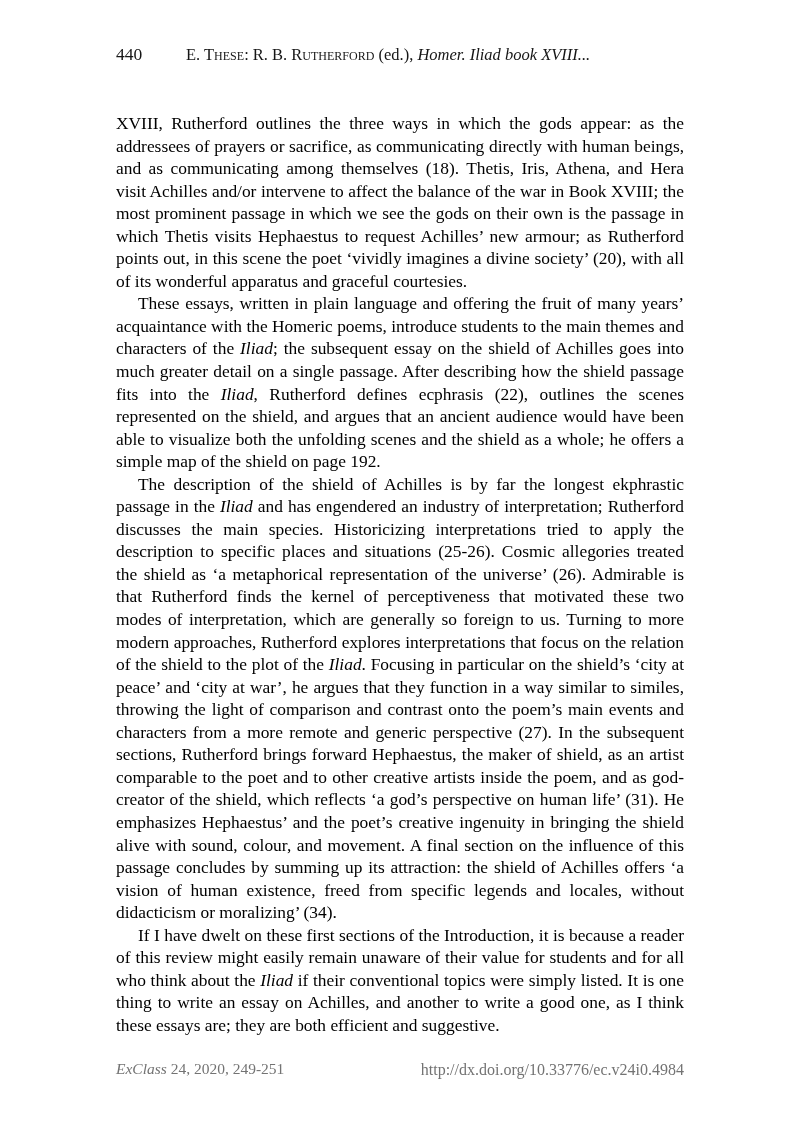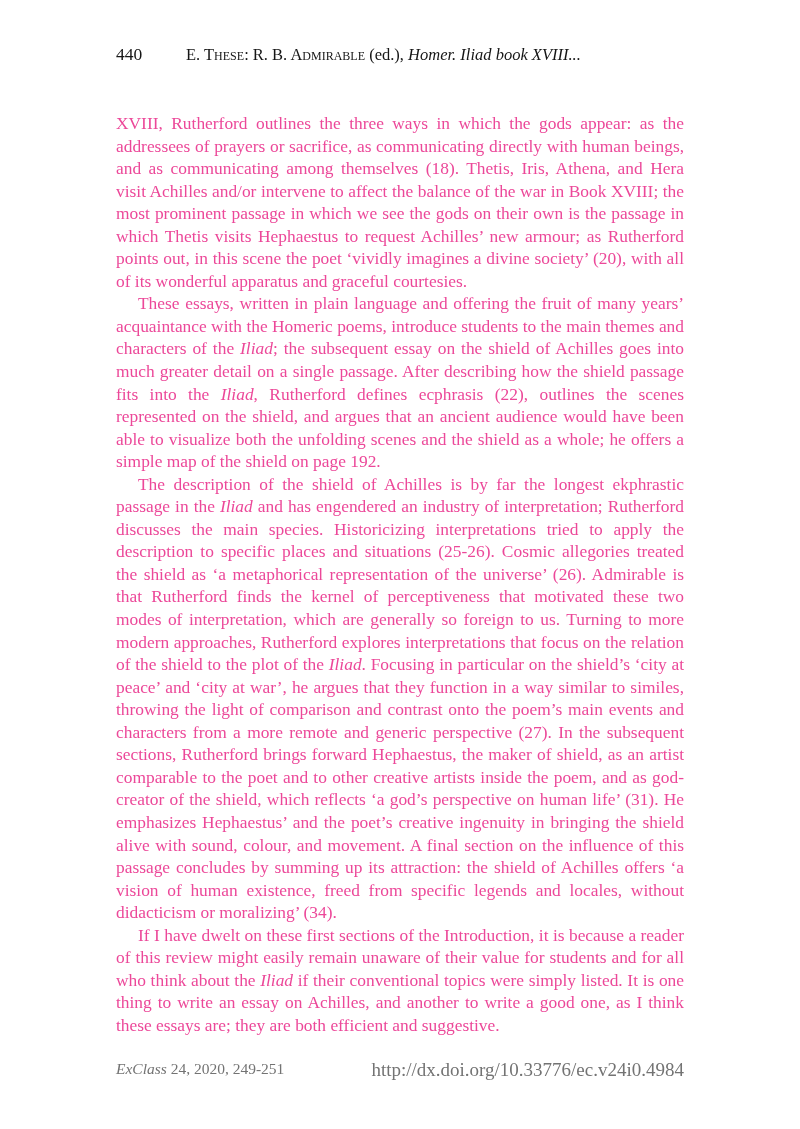--- a/index.html
+++ b/index.html
@@ -50,21 +50,21 @@
   .textblock {
     position: absolute;
     left: 116px;
     top: 112px;
     width: 568px;
     font-size: 17.4px;
     line-height: 22.55px;
     text-align: justify;
     text-justify: inter-word;
     hyphens: none;
-    color: #ec4899;
+    color: #000000;
   }
   .textblock p {
     margin: 0;
     text-indent: 22px;
   }
   .textblock p.first {
     text-indent: 0;
   }
   
 
@@ -83,30 +83,30 @@
     position: absolute;
     left: 0;
     top: 0;
     white-space: nowrap;
   }
   .footer-right {
     position: absolute;
     right: 0;
     top: 1px;
     white-space: nowrap;
-    font-size: 19px;
+    font-size: 16px;
   }
 </style>
 </head>
 <body>
 
 <div class="page">
 
   <div class="running-head">
-    <span class="folio">440</span><span class="head-title"><span class="smallcaps">E. These</span><span>: </span><span class="smallcaps">R. B. Admirable</span><span> (ed.), </span><span class="ital">Homer. Iliad book XVIII...</span></span>
+    <span class="folio">440</span><span class="head-title"><span class="smallcaps">E. These</span><span>: </span><span class="smallcaps">R. B. Rutherford</span><span> (ed.), </span><span class="ital">Homer. Iliad book XVIII...</span></span>
   </div>
 
   <div class="textblock" id="body-text">
       <p class="first"><span>XVIII, Rutherford outlines the three ways in which the gods appear: as the addressees of prayers or sacrifice, as communicating directly with human beings, and as communicating among themselves (18). Thetis, Iris, Athena, and Hera visit Achilles and/or intervene to affect the balance of the war in Book XVIII; the most prominent passage in which we see the gods on their own is the passage in which Thetis visits Hephaestus to request Achilles’ new armour; as Rutherford points out, in this scene the poet ‘vividly imagines a divine society’ (20), with all of its wonderful apparatus and graceful courtesies.</span></p>
       <p><span>These essays, written in plain language and offering the fruit of many years’ acquaintance with the Homeric poems, introduce students to the main themes and characters of the </span><span class="ital">Iliad</span><span>; the subsequent essay on the shield of Achilles goes into much greater detail on a single passage. After describing how the shield passage fits into the </span><span class="ital">Iliad</span><span>, Rutherford defines ecphrasis (22), outlines the scenes represented on the shield, and argues that an ancient audience would have been able to visualize both the unfolding scenes and the shield as a whole; he offers a simple map of the shield on page 192.</span></p>
       <p><span>The description of the shield of Achilles is by far the longest ekphrastic passage in the </span><span class="ital">Iliad</span><span> and has engendered an industry of interpretation; Rutherford discusses the main species. Historicizing interpretations tried to apply the description to specific places and situations (25-26). Cosmic allegories treated the shield as ‘a metaphorical representation of the universe’ (26). Admirable is that Rutherford finds the kernel of perceptiveness that motivated these two modes of interpretation, which are generally so foreign to us. Turning to more modern approaches, Rutherford explores interpretations that focus on the relation of the shield to the plot of the </span><span class="ital">Iliad</span><span>. Focusing in particular on the shield’s ‘city at peace’ and ‘city at war’, he argues that they function in a way similar to similes, throwing the light of comparison and contrast onto the poem’s main events and characters from a more remote and generic perspective (27). In the subsequent sections, Rutherford brings forward Hephaestus, the maker of shield, as an artist comparable to the poet and to other creative artists inside the poem, and as god-creator of the shield, which reflects ‘a god’s perspective on human life’ (31). He emphasizes Hephaestus’ and the poet’s creative ingenuity in bringing the shield alive with sound, colour, and movement. A final section on the influence of this passage concludes by summing up its attraction: the shield of Achilles offers ‘a vision of human existence, freed from specific legends and locales, without didacticism or moralizing’ (34).</span></p>
       <p><span>If I have dwelt on these first sections of the Introduction, it is because a reader of this review might easily remain unaware of their value for students and for all who think about the </span><span class="ital">Iliad</span><span> if their conventional topics were simply listed. It is one thing to write an essay on Achilles, and another to write a good one, as I think these essays are; they are both efficient and suggestive.</span></p>
     </div>
 
   <div class="footer">

